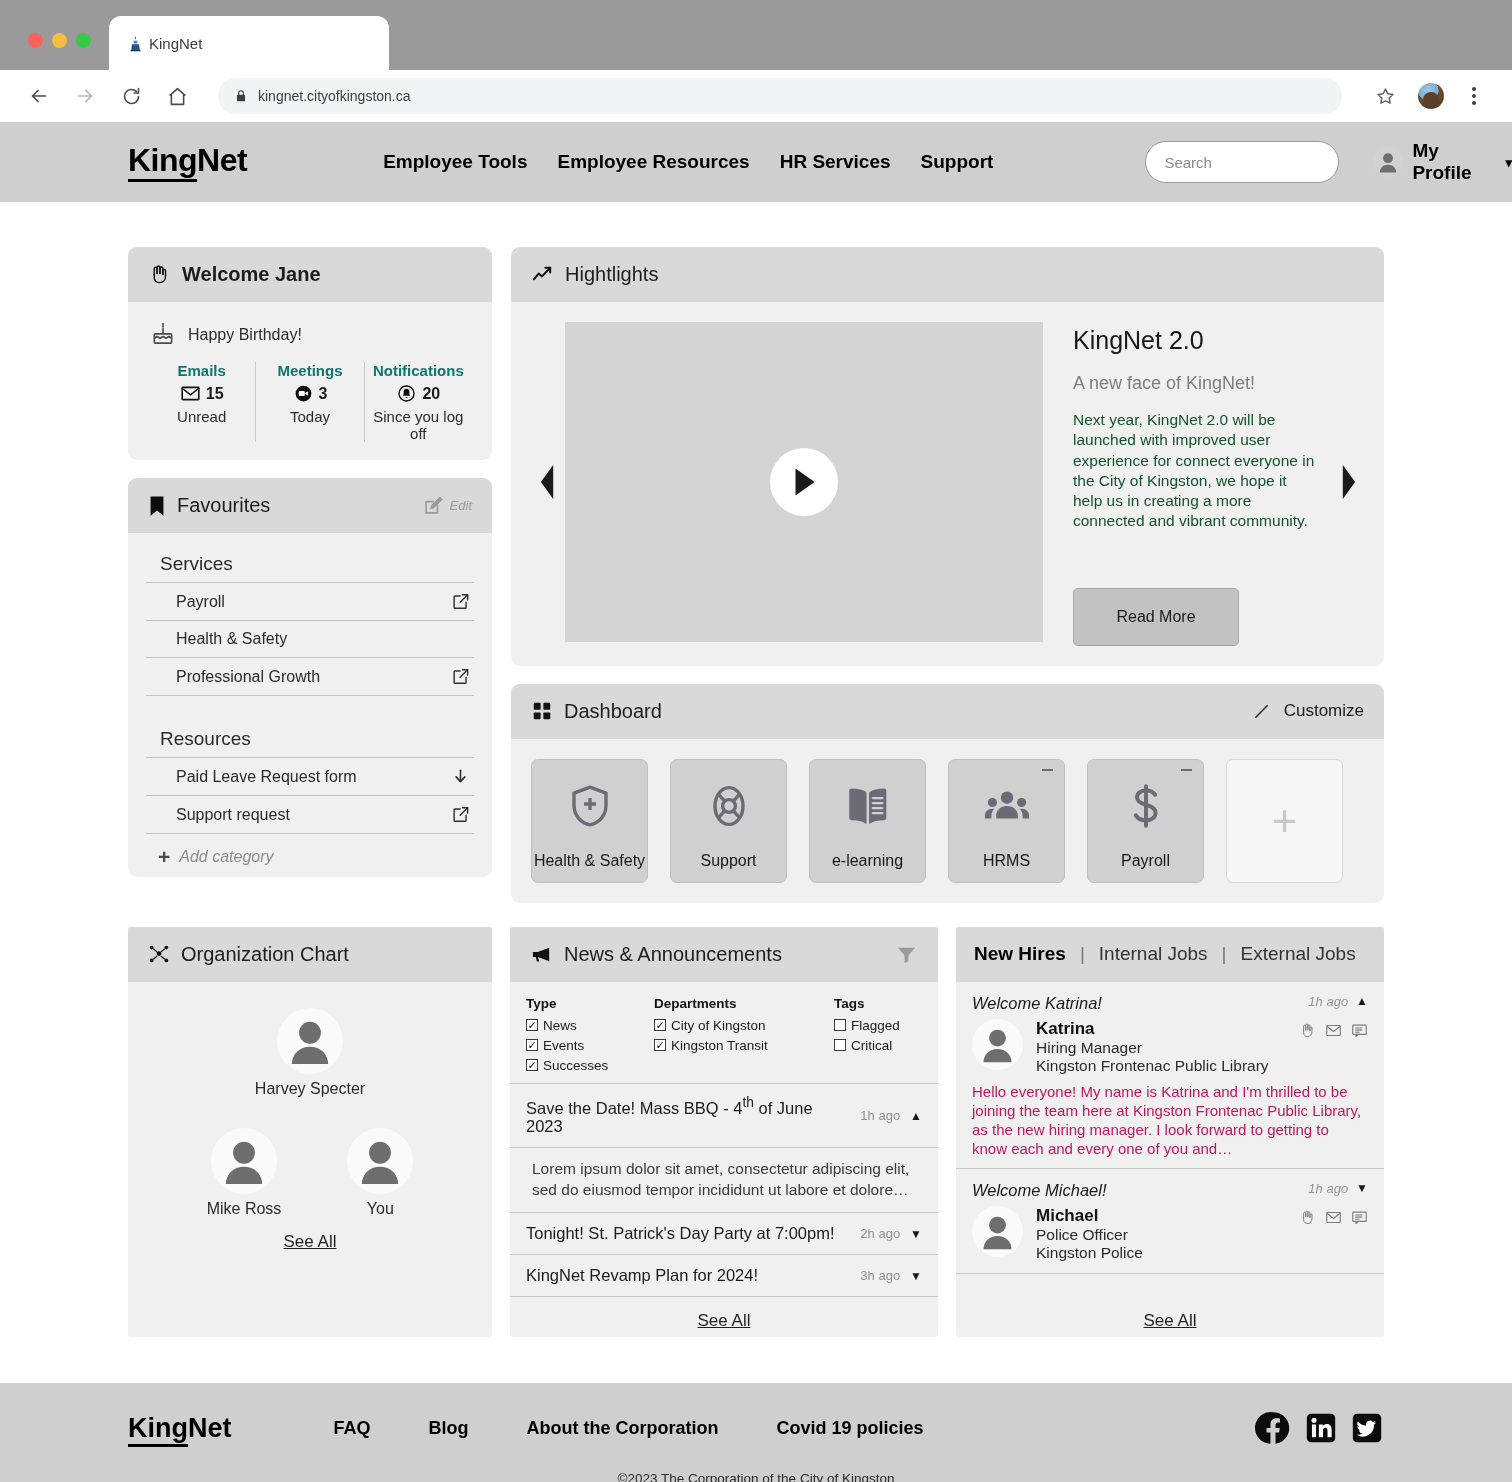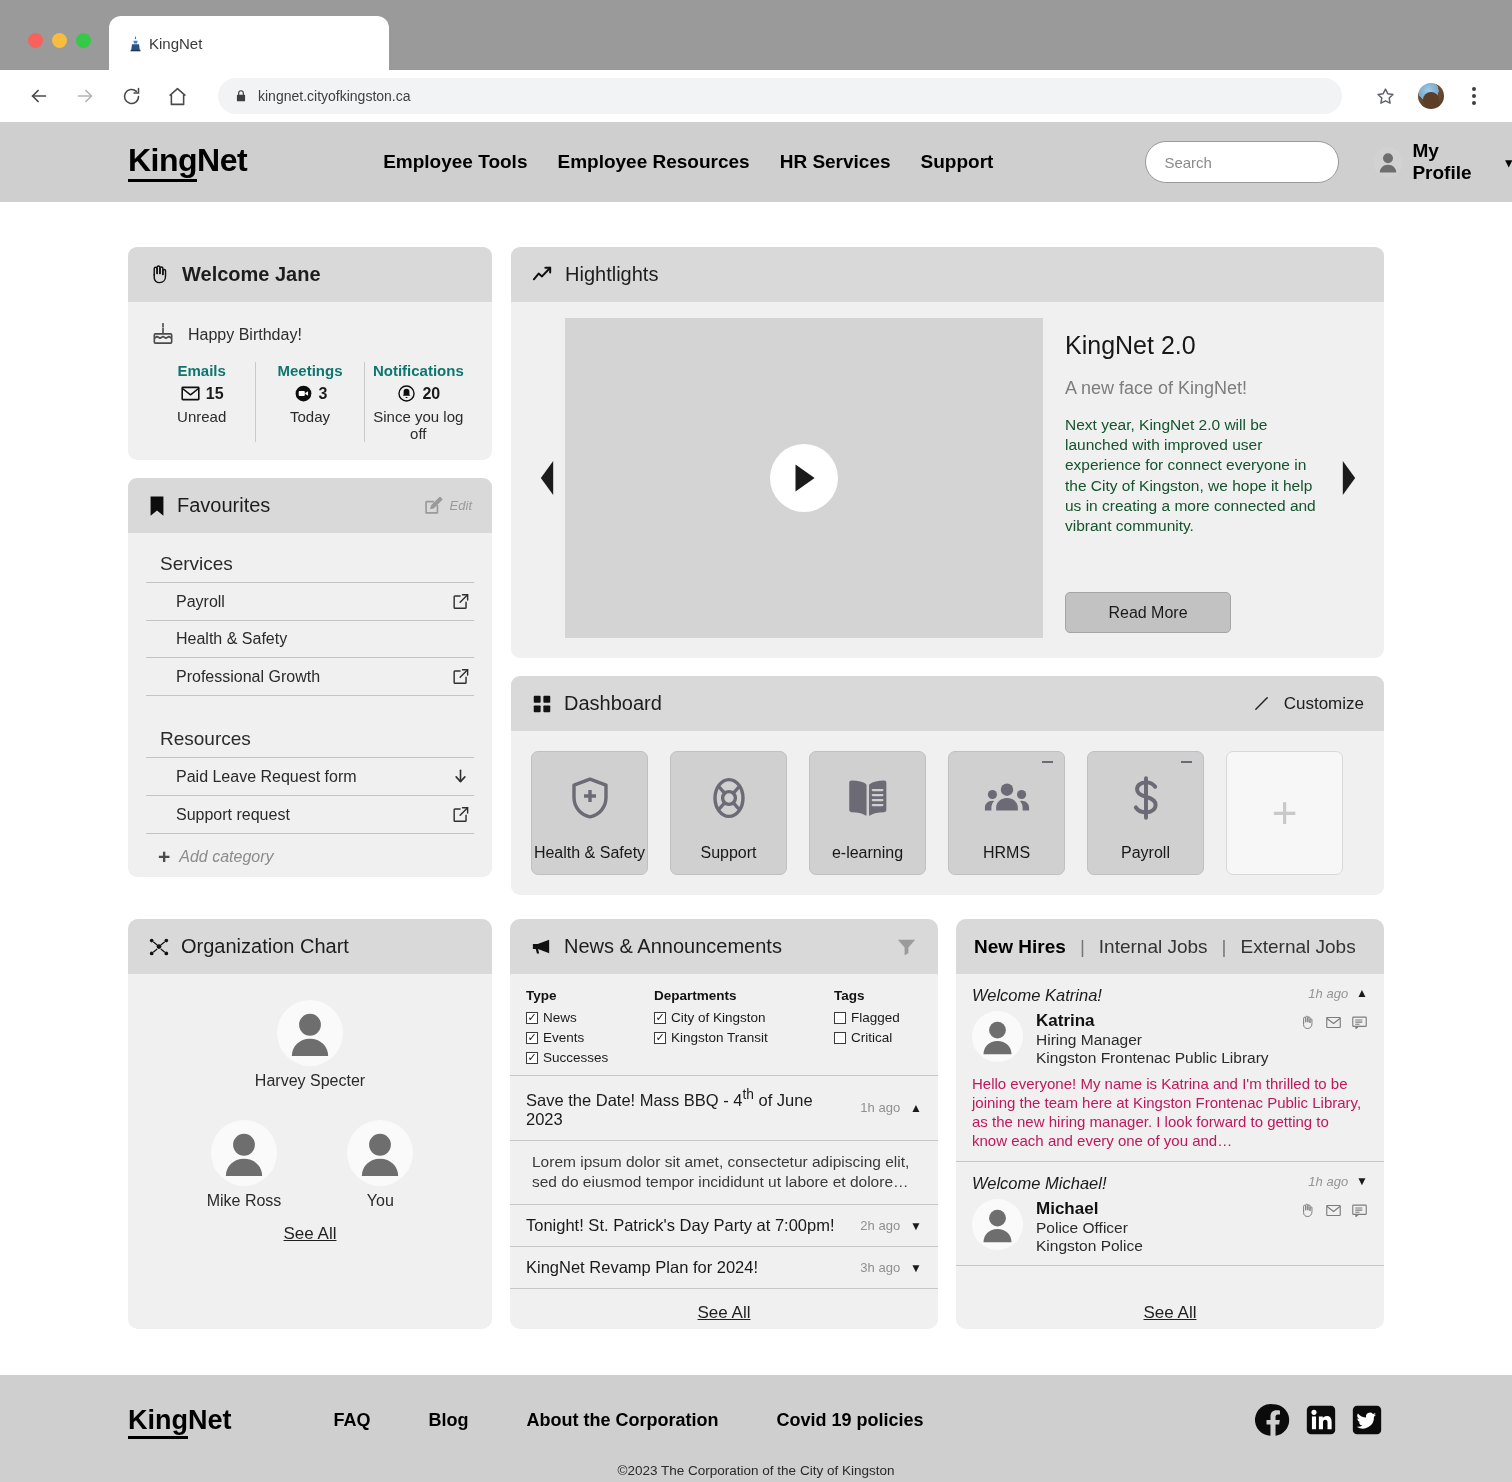--- a/index.html
+++ b/index.html
@@ -134,47 +134,47 @@
 
   
   .hl-body { display: flex; align-items: center; padding: 16px 18px 20px 18px; gap: 0; }
   .carousel-arrow { width: 36px; flex: 0 0 36px; display: flex; align-items: center; justify-content: center; }
   .video-box { width: 478px; height: 320px; background: #d4d4d4; flex: 0 0 478px;
     display: flex; align-items: center; justify-content: center; }
   .play-circle {
     width: 68px; height: 68px; border-radius: 50%; background: #fff;
     display: flex; align-items: center; justify-content: center;
   }
-  .hl-text { flex: 1; padding: 8px 14px 0 22px; display: flex; flex-direction: column; }
+  .hl-text { flex: 1; padding: 8px 14px 0 30px; display: flex; flex-direction: column; }
   .hl-title { font-size: 25px; color: #171717; margin-bottom: 18px; }
   .hl-sub { font-size: 18px; color: #7d7d7d; margin-bottom: 16px; }
   .hl-body-text { font-size: 15.5px; line-height: 1.31; color: #14532d; max-width: 252px; }
   .read-more {
-    margin-top: 56px; width: 166px; height: 41px; background: #c2c2c2;
+    margin-top: 56px; width: 166px; height: 58px; background: #c2c2c2;
     border: 1px solid #a4a4a4; border-radius: 5px; font-size: 16px;
     font-family: "Liberation Sans", sans-serif; color: #1a1a1a; cursor: pointer;
   }
 
   
   .customize { display: flex; align-items: center; gap: 14px; font-size: 17px; color: #202020; }
   .tiles { display: flex; gap: 22px; padding: 20px; }
   .tile {
     width: 117px; height: 124px; background: #d0d0d0; border: 1px solid #c0c0c0;
     border-radius: 7px; display: flex; flex-direction: column; align-items: center;
     justify-content: flex-end; padding-bottom: 12px; position: relative; cursor: pointer;
   }
   .tile .ticon { flex: 1; display: flex; align-items: center; justify-content: center; color: #6c6a74; }
   .tile .tlabel { font-size: 16px; color: #181818; white-space: nowrap; }
   .tile .minus { position: absolute; top: 9px; right: 11px; width: 11px; height: 2px; background: #6c6a74; }
   .tile.add { background: #f7f7f7; border: 1px solid #d8d8d8; justify-content: center; padding: 0; }
   .tile.add .plus { font-size: 44px; color: #c9c9c9; font-weight: 300; line-height: 1; }
 
   
   .bottom-row { display: flex; gap: 18px; }
-  .bcard { flex: 1; border-radius: 10px; overflow: hidden; background: #f0f0f0; display: flex; flex-direction: column; }
+  .bcard { flex: 1; border-radius: 3px; overflow: hidden; background: #f0f0f0; display: flex; flex-direction: column; }
   .bcard.org { width: 364px; flex: 0 0 364px; }
 
   
   .org-body { padding: 26px 0 14px 0; display: flex; flex-direction: column; align-items: center; }
   .node { display: flex; flex-direction: column; align-items: center; gap: 6px; }
   .node .av { width: 66px; height: 66px; border-radius: 50%; background: #fafafa;
     display: flex; align-items: flex-end; justify-content: center; overflow: hidden; }
   .node .nm { font-size: 16px; color: #2a2a2a; }
   .org-row2 { display: flex; gap: 66px; margin-top: 30px; }
   .see-all { text-align: center; font-size: 17px; color: #1f1f1f; text-decoration: underline; padding: 14px 0 6px 0; }

